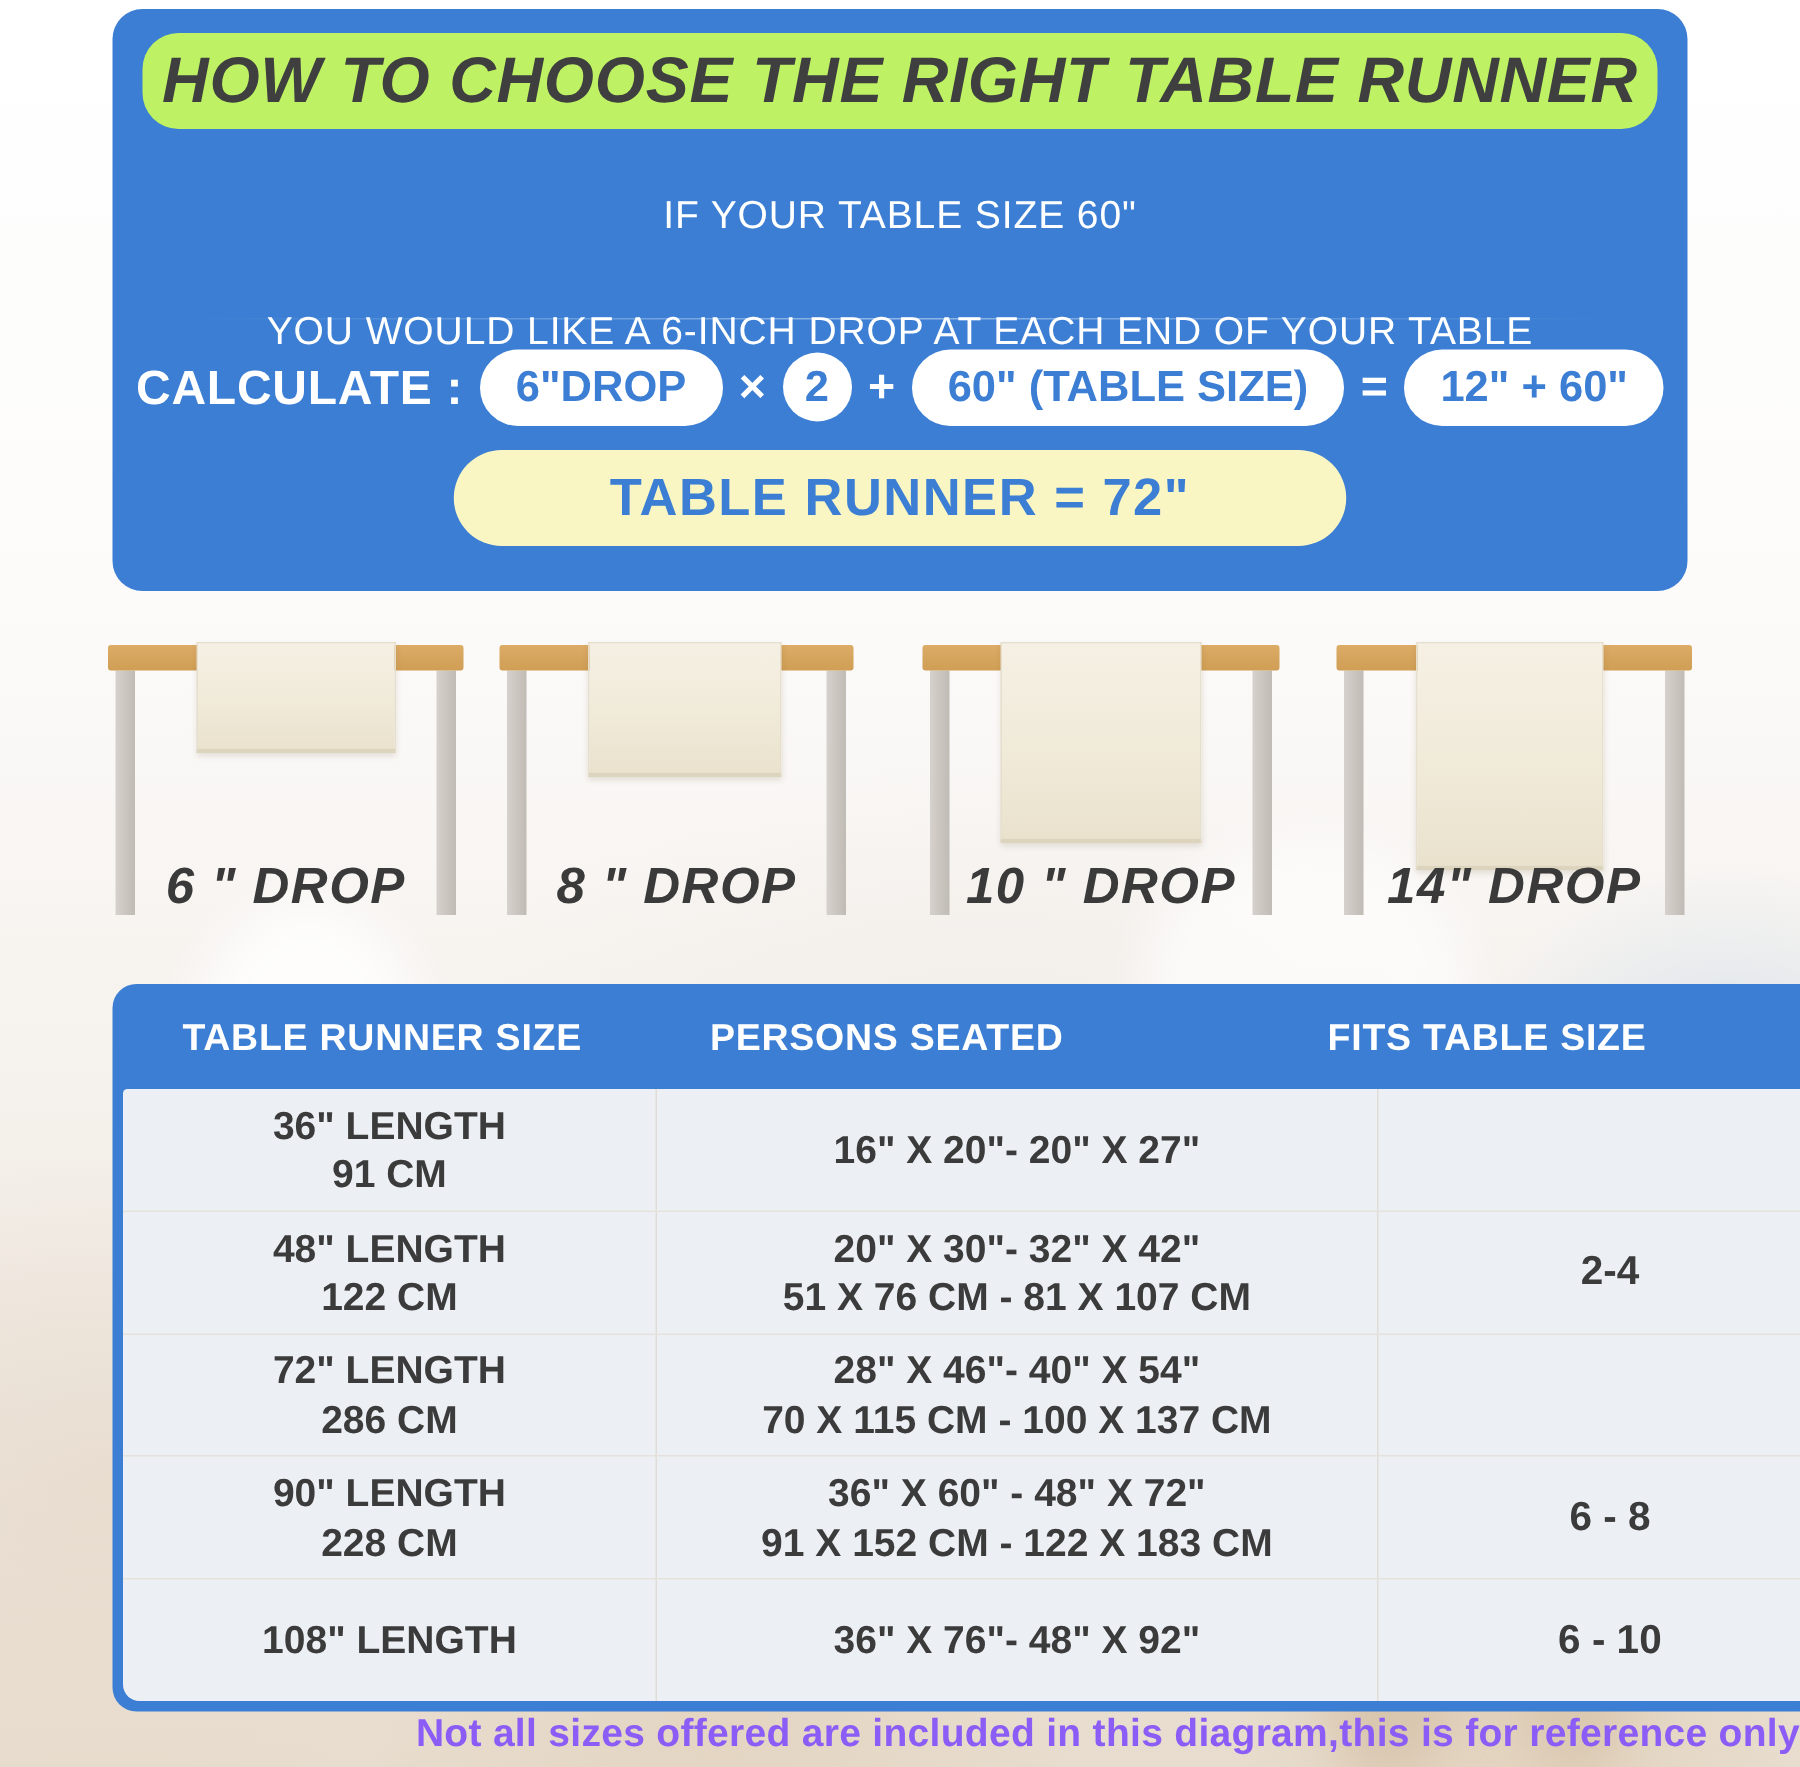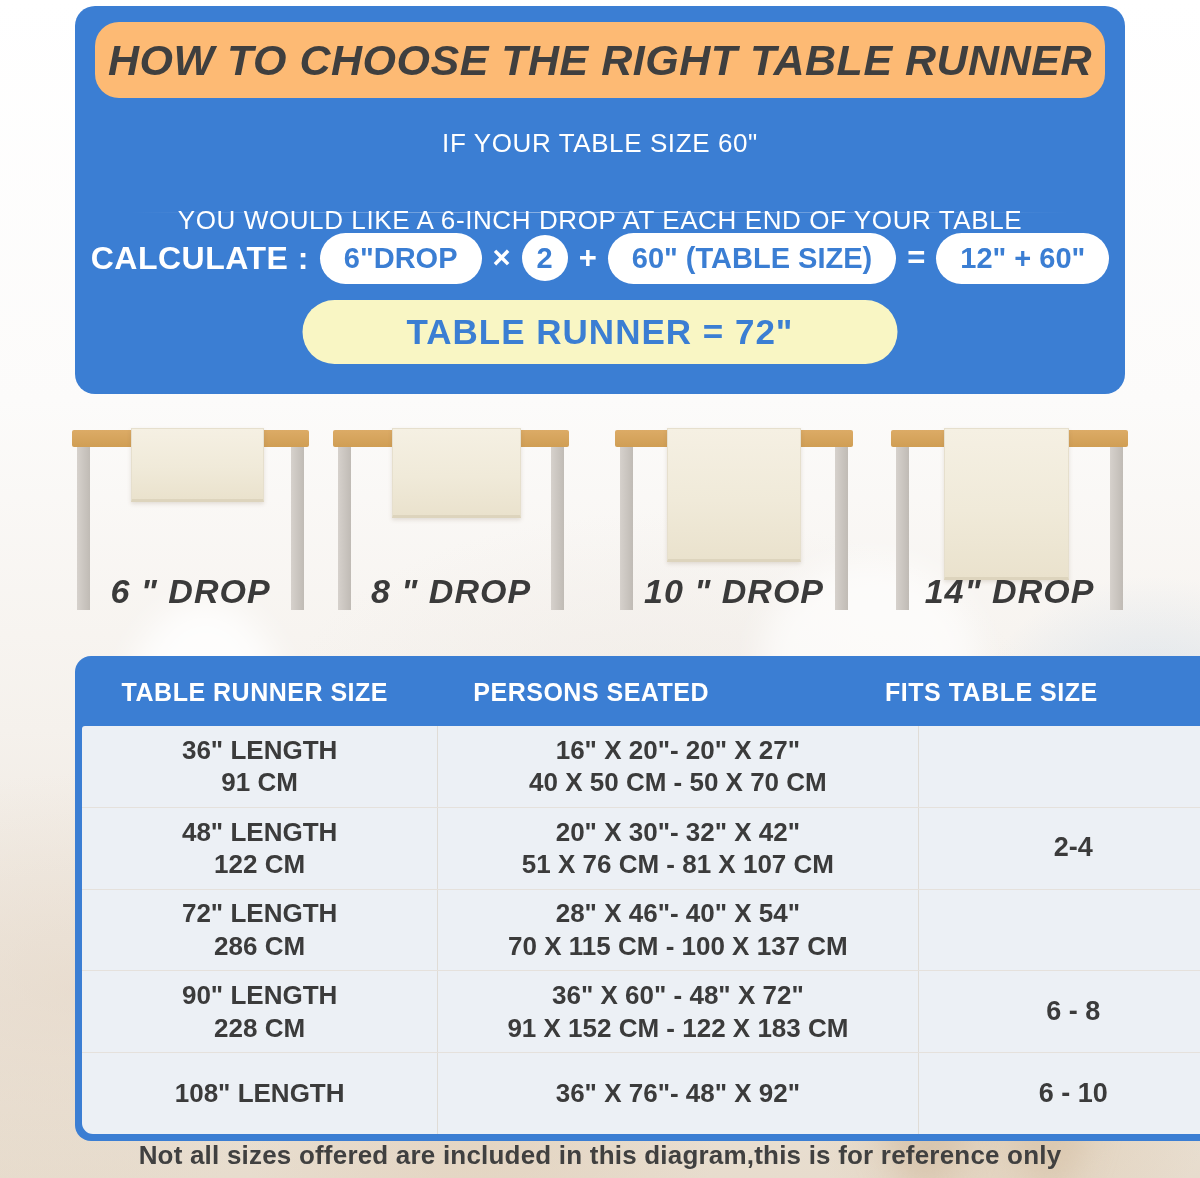--- a/index.html
+++ b/index.html
@@ -27,22 +27,22 @@
   .blob-b { left:760px; top:560px; width:220px; height:200px; background:rgba(255,255,255,0.65); }
   .blob-c { left:880px; top:1020px; width:90px; height:170px; background:rgba(205,180,150,0.45); }
   .blob-d { left:1010px; top:1000px; width:80px; height:190px; background:rgba(212,190,162,0.5); }
 
   
   .banner {
     position:absolute; left:75px; top:6px; width:1050px; height:388px;
     background:#3b7ed3; border-radius:20px;
   }
   .title-box {
-    position:absolute; left:20px; right:20px; top:16px; height:76px;
-    background:#fdba74; border-radius:24px;
+    position:absolute; left:20px; right:20px; top:16px; height:64px;
+    background:#bef264; border-radius:24px;
     display:flex; align-items:center; justify-content:center;
   }
   .page-title {
     font-size:43px; font-weight:bold; font-style:italic;
     color:#3f3f3f; letter-spacing:0.5px; white-space:nowrap;
   }
   .sub-line {
     position:absolute; left:0; right:0; text-align:center;
     color:#ffffff; font-size:26px; font-weight:normal; letter-spacing:0.6px;
   }
@@ -137,22 +137,22 @@
   .scell {
     display:flex; flex-direction:column; justify-content:center;
     text-align:center; color:#3b3b3b; font-weight:bold;
     font-size:26px; line-height:1.25; height:100%;
   }
   .scell.c2 { border-left:1px solid #e0dcd6; border-right:1px solid #e0dcd6; }
   .persons { font-size:27px; }
 
   
   .footer-note {
-    position:absolute; top:1140px; left:0; right:0; text-align:center;
-    font-size:26px; font-weight:bold; color:#404040; letter-spacing:0.2px;
+    position:absolute; top:1140px; left:0; right:0; text-align:right;
+    font-size:26px; font-weight:bold; color:#8b5cf6; letter-spacing:0.2px;
   }
 </style>
 </head>
 <body>
 
 <div class="photo-bg"></div>
 <div class="bg-blob blob-a"></div>
 <div class="bg-blob blob-b"></div>
 <div class="bg-blob blob-c"></div>
 <div class="bg-blob blob-d"></div>
@@ -224,21 +224,20 @@
 
   <div class="size-body">
 
     <div class="srow">
       <div class="scell c1">
         <span>36" LENGTH</span>
         <span>91 CM</span>
       </div>
       <div class="scell c2">
         <span>16" X 20"- 20" X 27"</span>
-        <span>40 X 50 CM - 50 X 70 CM</span>
       </div>
     </div>
 
     <div class="srow">
       <div class="scell c1">
         <span>48" LENGTH</span>
         <span>122 CM</span>
       </div>
       <div class="scell c2">
         <span>20" X 30"- 32" X 42"</span>

